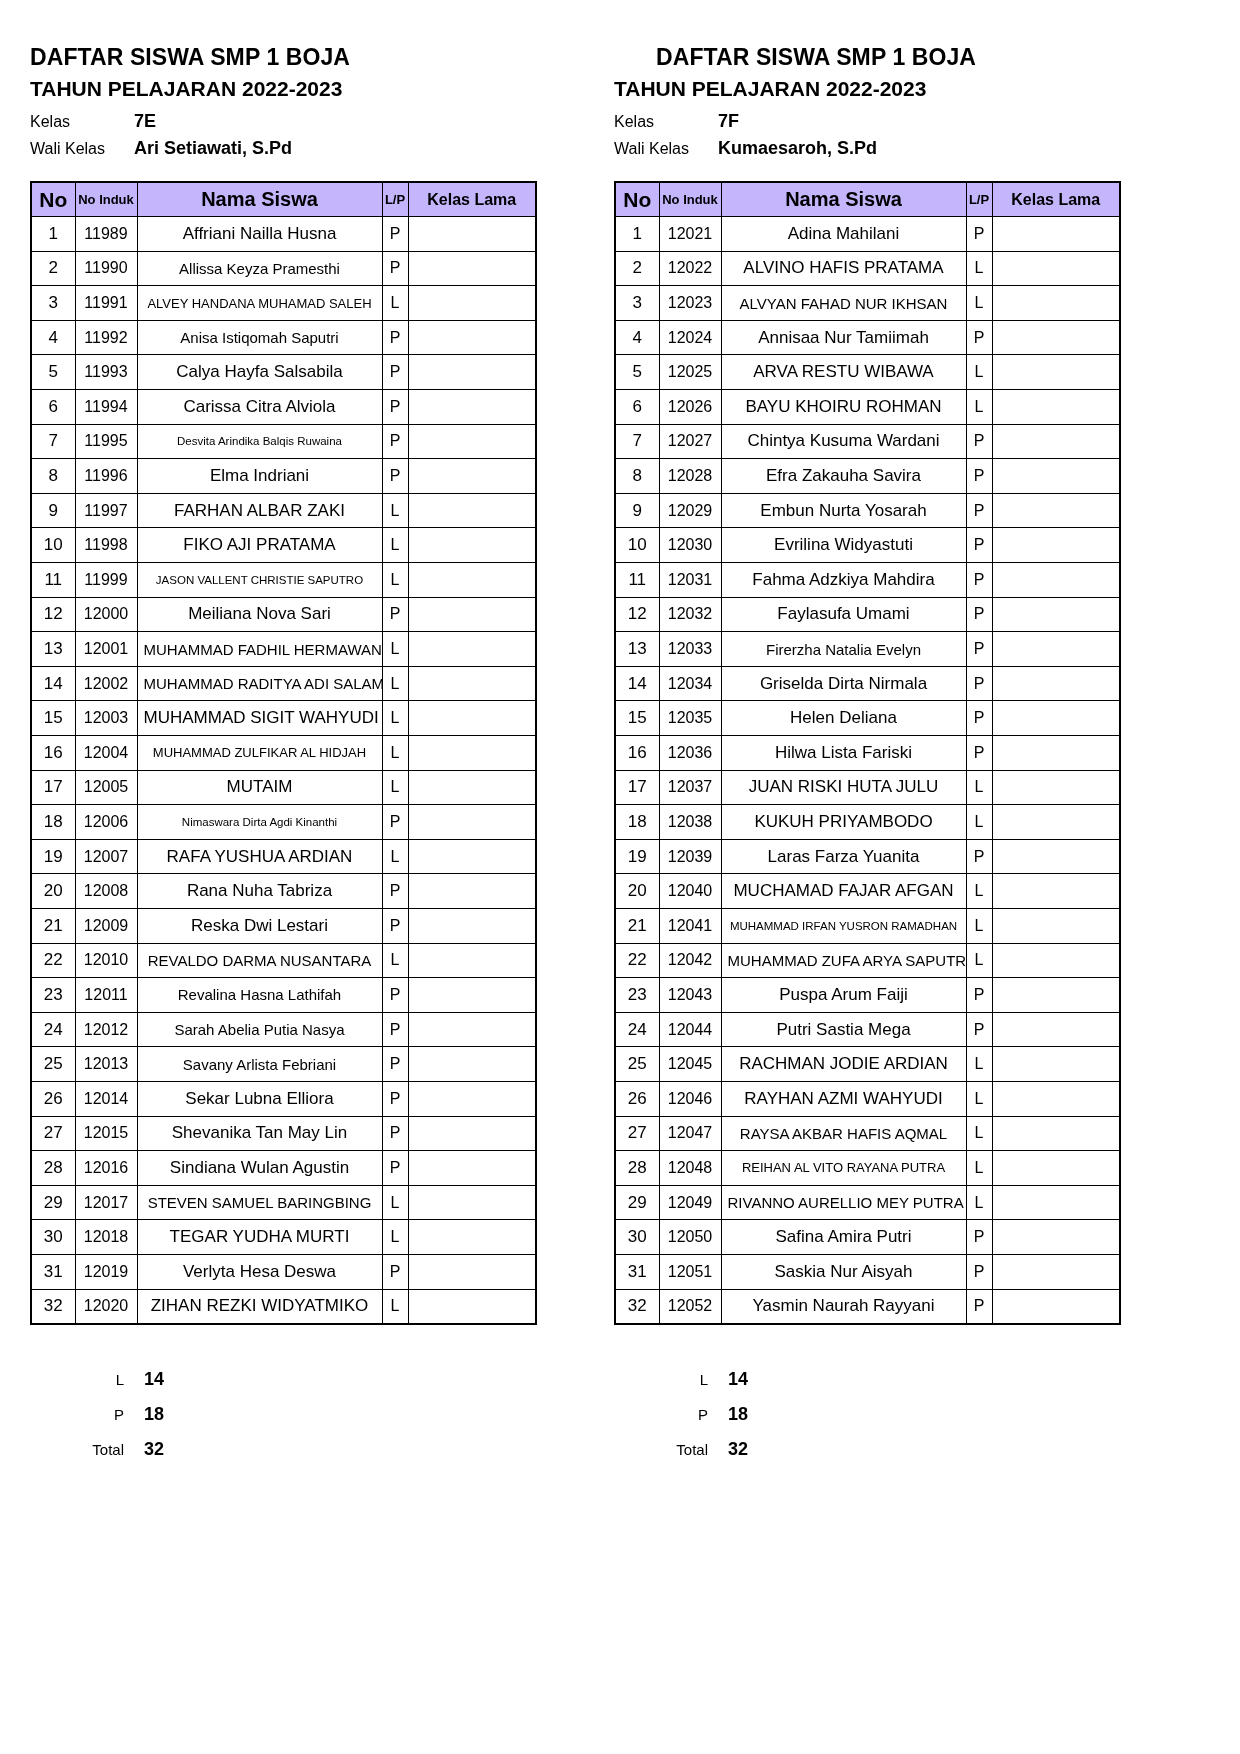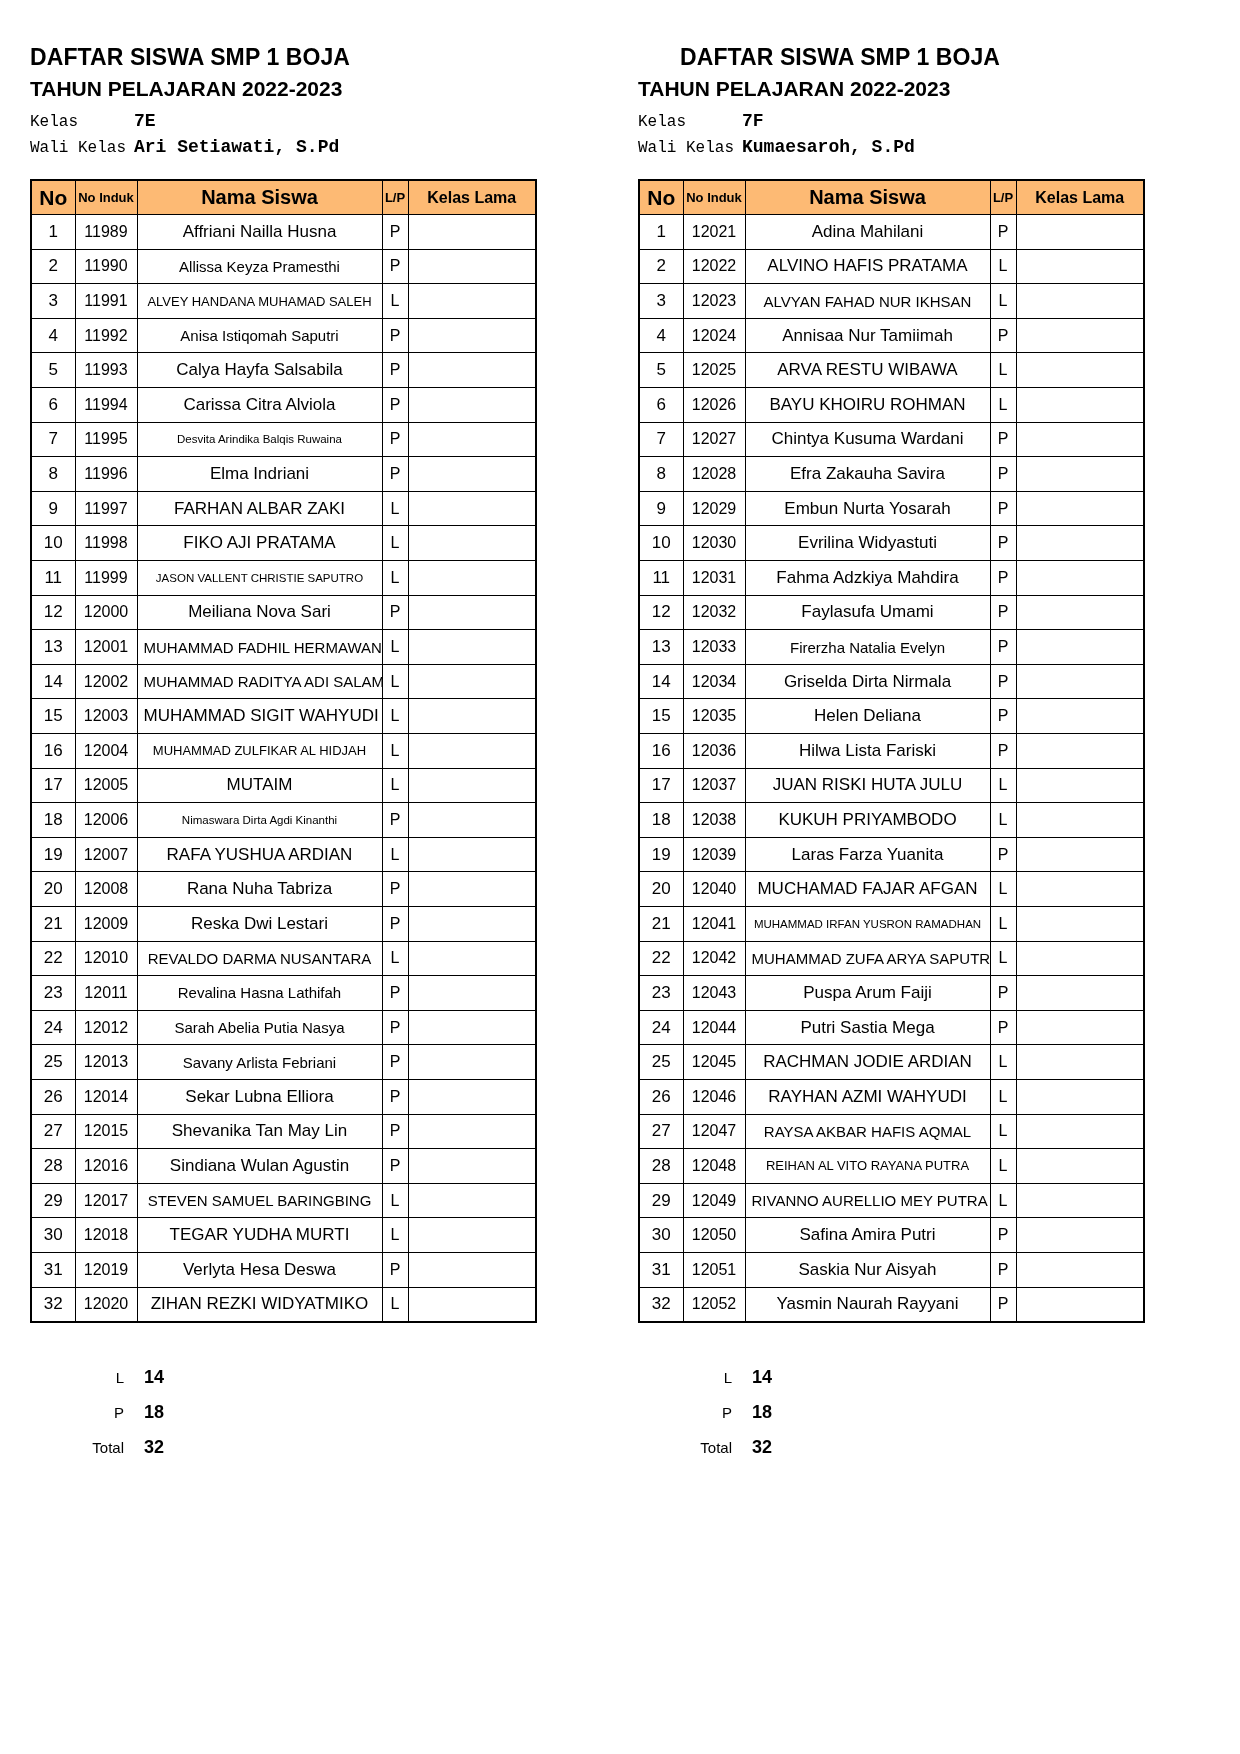--- a/index.html
+++ b/index.html
@@ -13,21 +13,21 @@
     font-family: "Liberation Sans", sans-serif;
     color: #000000;
     position: relative;
     overflow: hidden;
   }
   .page {
     display: flex;
     flex-direction: row;
     padding: 44px 30px 0 30px;
     box-sizing: border-box;
-    gap: 60px;
+    gap: 36px;
   }
   .panel {
     width: 548px;
     flex: 0 0 548px;
   }
 
   
   .doc-title {
     font-size: 23px;
     font-weight: bold;
@@ -38,21 +38,20 @@
   .doc-subtitle {
     font-size: 21px;
     font-weight: bold;
     margin: 0 0 10px 0;
     white-space: nowrap;
   }
   .meta-row {
     display: flex;
     align-items: baseline;
     margin-bottom: 6px;
-    font-family: Liberation Mono, monospace;
   }
   .meta-label {
     font-size: 16px;
     width: 104px;
     flex: 0 0 104px;
   }
   .meta-value {
     font-size: 18px;
     font-weight: bold;
     text-align: center;
@@ -79,21 +78,21 @@
   table.roster td {
     border: 1.4px solid #000;
     padding: 0;
     height: 34.6px;
     box-sizing: border-box;
     vertical-align: middle;
     overflow: hidden;
     white-space: nowrap;
   }
   thead th {
-    background: #fdba74;
+    background: #c4b5fd;
     font-weight: bold;
     text-align: center;
     height: 39px;
   }
   .c-no    { width: 44px;  text-align: center; font-size: 17px; }
   .c-induk { width: 62px;  text-align: center; font-size: 16px; }
   .c-nama  { width: 245px; text-align: center; font-size: 17px; }
   .c-lp    { width: 26px;  text-align: center; font-size: 16px; }
   .c-lama  { width: 128px; text-align: center; font-size: 16px; }
 

